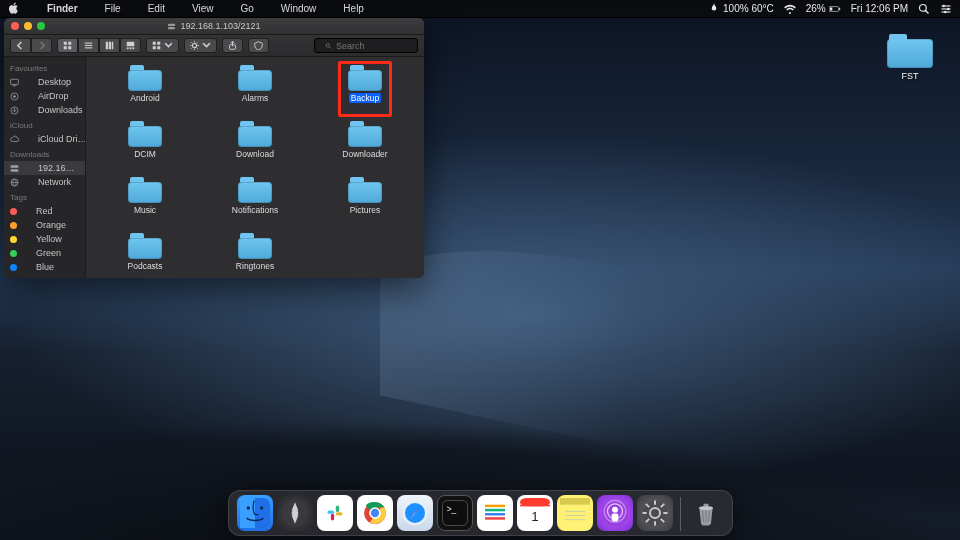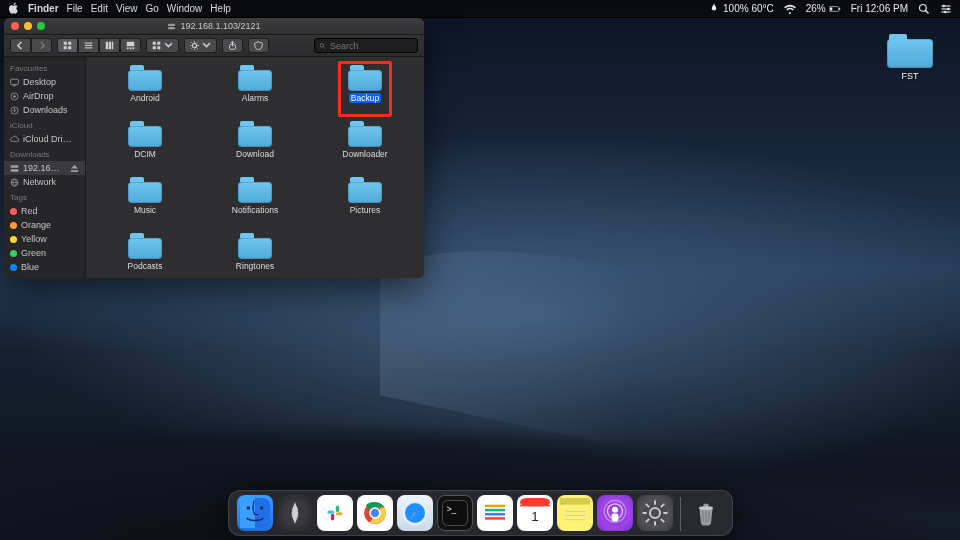--- a/index.html
+++ b/index.html
@@ -28,21 +28,21 @@
 }
 
 
 .menubar {
   position: absolute; top:0; left:0; right:0; height:18px;
   background: rgba(10,10,12,.85);
   color:#e8e8ea; font-size:10px; display:flex; align-items:center;
   padding:0 8px; justify-content:space-between;
   border-bottom:1px solid #000;
 }
-.menubar .left, .menubar .right { display:flex; align-items:center; gap:8px; }
+.menubar .left, .menubar .right { display:flex; align-items:center; gap:27px; }
 .menubar .right { gap:10px; }
 .menubar .app-name { font-weight:700; }
 .menubar svg { width:12px; height:12px; fill:#e8e8ea; }
 .menubar .right span { display:flex; align-items:flex-start; gap:3px; }
 
 
 .desk-item { position:absolute; display:flex; flex-direction:column; align-items:center; width:56px; }
 .desk-item .label { color:#fff; font-size:9px; margin-top:3px; text-shadow:0 1px 2px #000; }
 .folder-ico { width:46px; height:34px; position:relative; }
 .folder-ico::before{
@@ -82,31 +82,31 @@
   border-bottom:1px solid #1a1a1a;
 }
 .tb-btn{
   height:15px; background:#4a4a4c; border:1px solid #1e1e1e; border-radius:3px;
   display:flex; align-items:center; justify-content:center; padding:0 5px; gap:3px;
 }
 .tb-btn svg{width:9px;height:9px;fill:#cfcfd1;}
 .tb-seg{display:flex;} .tb-seg .tb-btn{border-radius:0;} .tb-seg .tb-btn:first-child{border-radius:3px 0 0 3px;} .tb-seg .tb-btn:last-child{border-radius:0 3px 3px 0; border-left:none;}
 .tb-seg .tb-btn + .tb-btn{border-left:1px solid #1e1e1e;}
 .tb-btn.active{background:#5a5a5e;}
-.search{flex:0 0 104px; height:15px; background:#1e1e20; border:1px solid #000; border-radius:3px; display:flex; align-items:center; padding:0 4px; gap:4px; margin-left:auto;}
+.search{flex:0 0 104px; height:15px; background:#1e1e20; border:1px solid #000; border-radius:3px; display:flex; align-items:center; padding:0 10px; gap:4px; margin-left:auto;}
 .search svg{width:8px;height:8px;fill:#8a8a8a;}
 .search input{background:transparent;border:none;outline:none;color:#ddd;font-size:9px;width:100%;}
 
 .finder-body{flex:1; display:flex; min-height:0;}
 .sidebar{
   width:82px; background:#262628; font-size:9px; color:#c5c5c7;
   overflow:hidden; border-right:1px solid #1a1a1a; padding-top:3px;
 }
 .sb-head{color:#7a7a7c; font-size:8px; padding:4px 6px 2px; }
-.sb-item{display:flex; align-items:center; gap:4px; padding:2px 6px; white-space:nowrap; overflow:hidden; text-overflow:ellipsis;}
+.sb-item{display:flex; align-items:center; gap:19px; padding:2px 6px; white-space:nowrap; overflow:hidden; text-overflow:ellipsis;}
 .sb-item svg{width:9px;height:9px;fill:#9fa0a2;flex:none;}
 .sb-item.sel{background:#3a3a3e;}
 .tag-dot{width:7px;height:7px;border-radius:50%;flex:none;}
 
 .content{
   flex:1; background:#2e2e30; overflow:auto;
   display:grid; grid-template-columns:repeat(3,1fr);
   grid-auto-rows:54px; padding:8px 4px 4px; gap:2px 0;
 }
 .item{display:flex;flex-direction:column;align-items:center;justify-content:flex-start; position:relative;}

